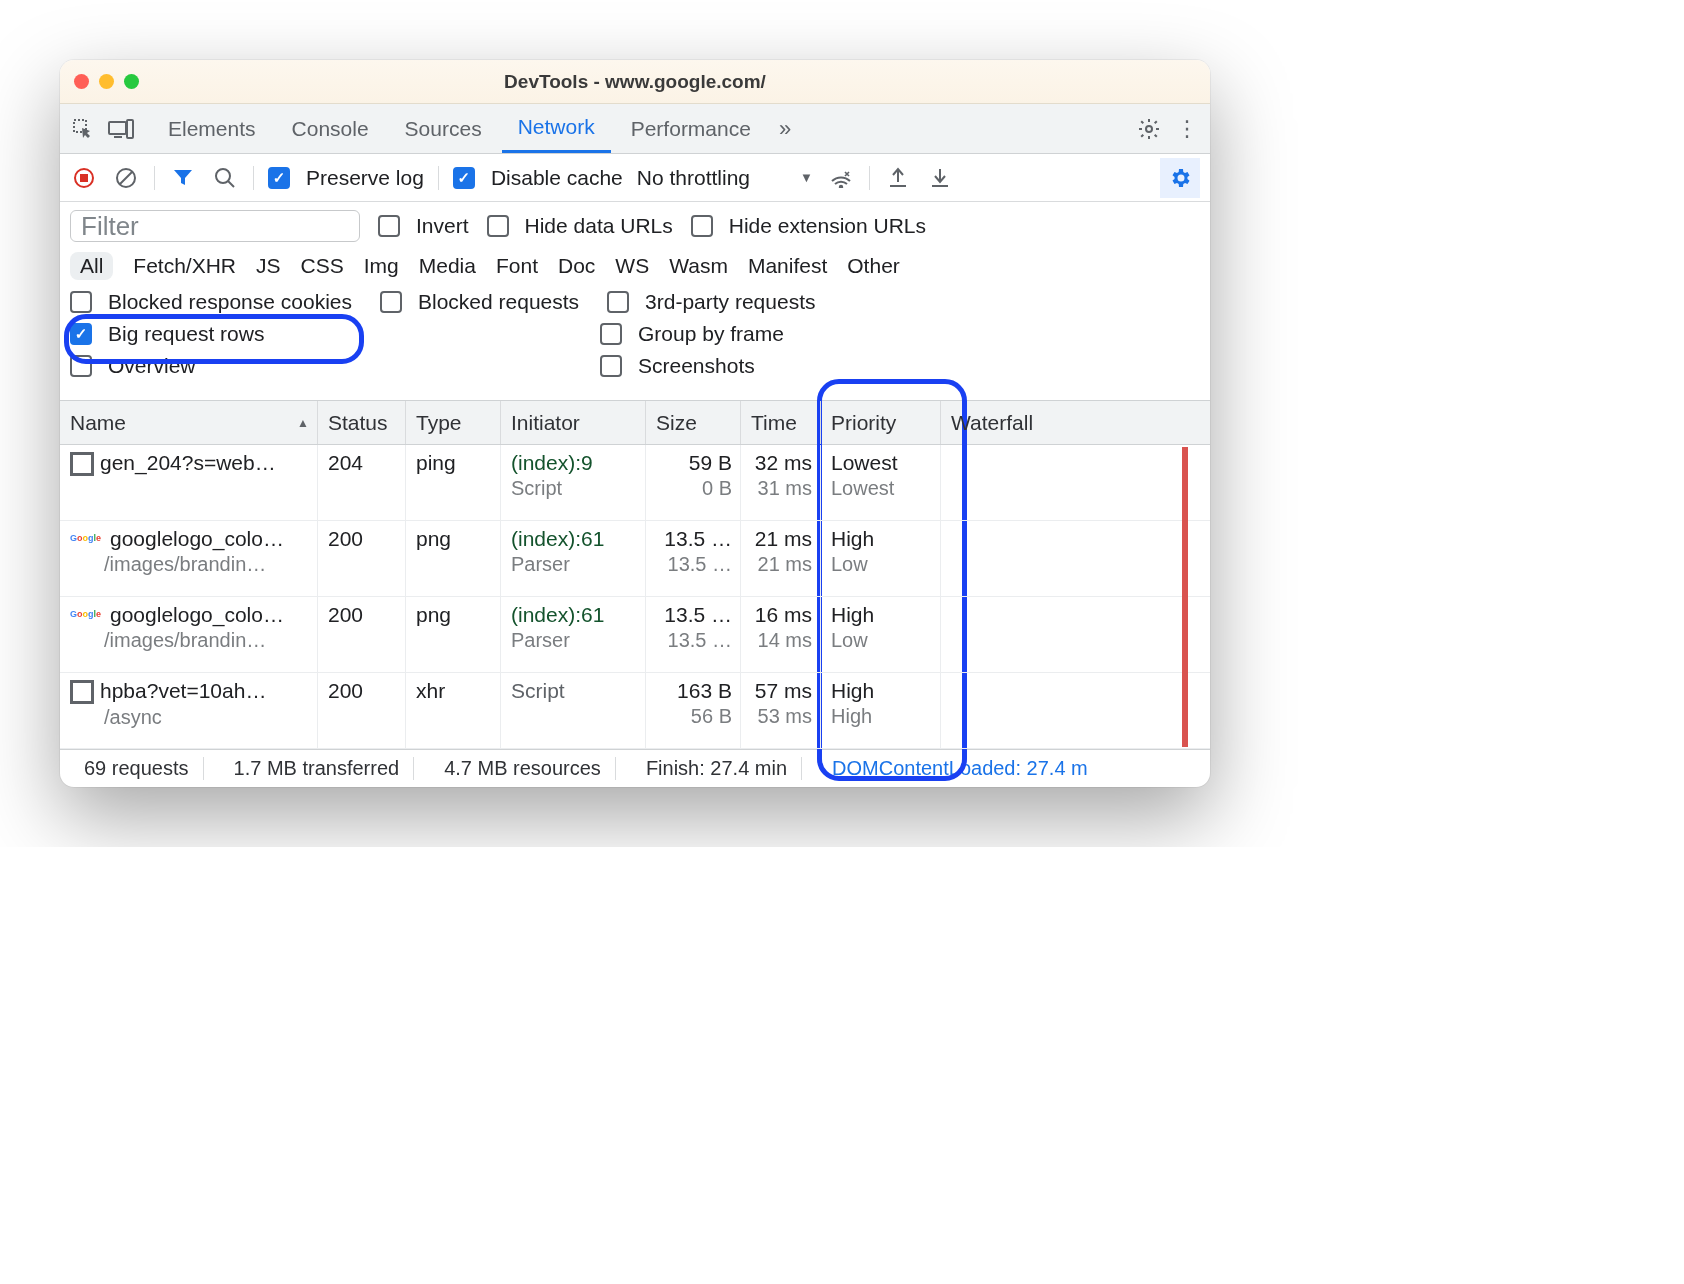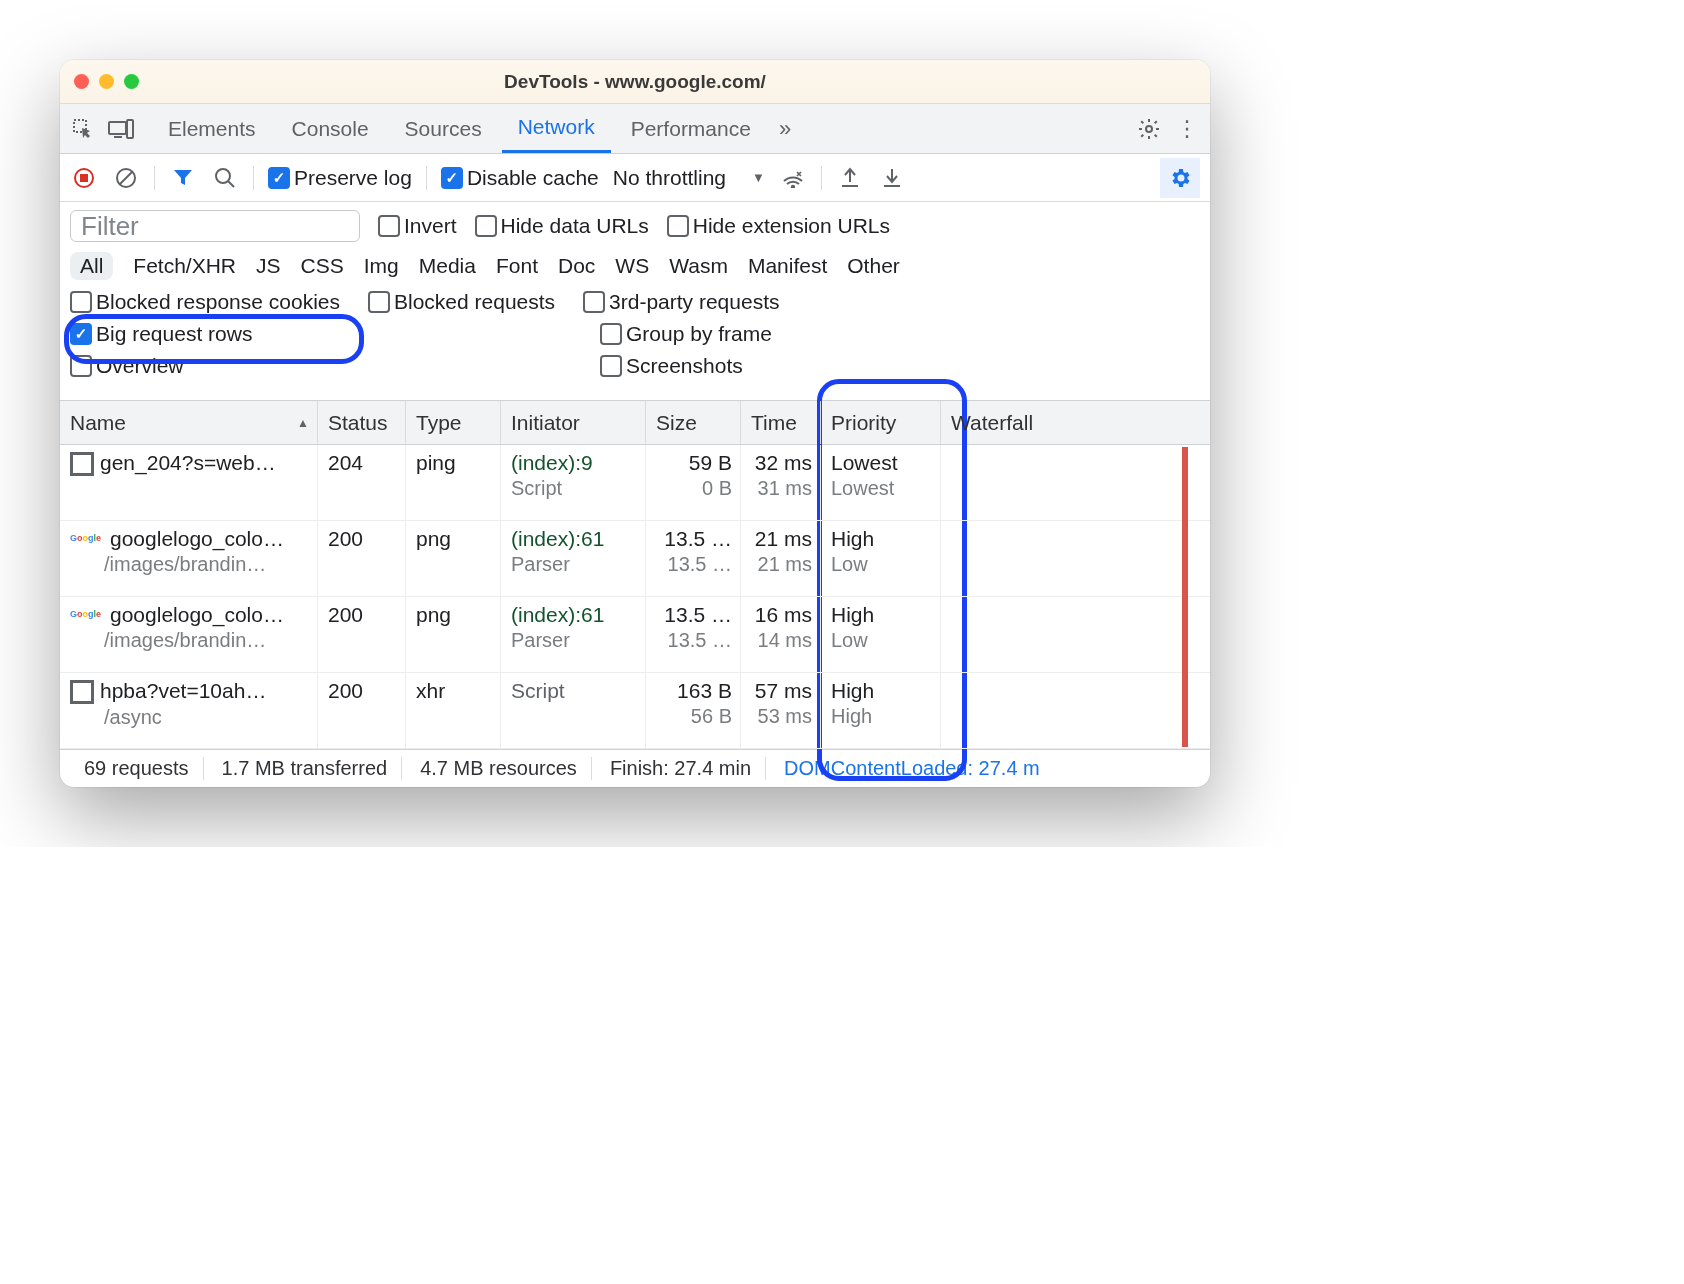--- a/index.html
+++ b/index.html
@@ -40,21 +40,21 @@
   .spacer{flex:1;}
   .toolbar {
     display:flex; align-items:center; height:48px; background:#fff;
     border-bottom:1px solid #d9dbdd; padding:0 10px; gap:14px; white-space:nowrap;
   }
   .icbtn { width:28px; height:28px; display:flex; align-items:center; justify-content:center; color:#5f6368;}
   .vsep{ width:1px; height:24px; background:#d9dbdd;}
   .cb { width:22px; height:22px; border:2px solid #5f6368; border-radius:4px; display:inline-flex; align-items:center; justify-content:center; vertical-align:middle; background:#fff;}
   .cb.blue { background:#1a73e8; border-color:#1a73e8;}
   .cb.blue::after{content:"✓"; color:#fff; font-size:15px; font-weight:bold;}
-  .opt { display:inline-flex; align-items:center; gap:4px; cursor:pointer;}
+  .opt { display:inline-flex; align-items:center; gap:16px; cursor:pointer;}
   .gearblue{ width:40px; height:40px; background:#e8f0fe; border-radius:0; display:flex; align-items:center; justify-content:center; color:#1a73e8;}
   .filterrow { padding: 8px 10px 4px 10px; display:flex; align-items:center; gap:18px; flex-wrap:wrap;}
   .filterbox { width:290px; height:32px; border:1px solid #c7c9cb; border-radius:6px; padding:0 10px; color:#80868b; font-size:26px; display:flex; align-items:center;}
   .typerow { padding: 6px 10px; display:flex; align-items:center; gap:20px; flex-wrap:wrap;}
   .pill { background:#eceff1; border-radius:8px; padding:2px 10px;}
   .chkrow { padding: 4px 10px; display:flex; align-items:center; gap:28px;}
   .settings { padding: 4px 10px 22px 10px; position:relative;}
   .settings-grid { display:grid; grid-template-columns: 530px 1fr; row-gap:8px;}
   .callout { position:absolute; border:5px solid #1940f2; border-radius:22px; pointer-events:none;}
   .callout1{ left:4px; top:-4px; width:300px; height:50px;}
@@ -69,21 +69,21 @@
   .trow { display:flex; border-bottom:1px solid #ebedef; height:76px;}
   .td { padding:6px 6px 0 10px; border-right:1px solid #ebedef; overflow:hidden; white-space:nowrap;}
   .td.col-wf{border-right:none; position:relative;}
   .td .l2 { color:#7a7d80; font-size:20px; margin-top:2px;}
   .td.num { text-align:right; padding-right:8px;}
   .dimlink{ color:#14532d; }
   .rowicon{ width:24px; height:24px; border:3px solid #5f6368; display:inline-block; vertical-align:middle; margin-right:6px;}
   .glogo{ width:34px; height:14px; display:inline-block; vertical-align:middle; margin-right:6px; font-size:9px; font-weight:bold;}
   .glogo span:nth-child(1){color:#4285f4;} .glogo span:nth-child(2){color:#ea4335;} .glogo span:nth-child(3){color:#fbbc05;}
   .glogo span:nth-child(4){color:#4285f4;} .glogo span:nth-child(5){color:#34a853;} .glogo span:nth-child(6){color:#ea4335;}
-  .statusbar { height:38px; border-top:1px solid #cfd2d4; display:flex; align-items:center; padding:0 10px; gap:4px; font-size:20px; color:#303236;text-align:center;}
+  .statusbar { height:38px; border-top:1px solid #cfd2d4; display:flex; align-items:center; padding:0 10px; gap:16px; font-size:20px; color:#303236;text-align:center;}
   .stat { padding:0 14px; border-right:1px solid #d9dbdd;}
   .stat:last-child{border:none; color:#1a73e8;}
   .wfbar{position:absolute; top:30px; width:6px; background:#d9534f; height:430px;}
   svg{display:block;}
   .gray{color:#5f6368;}
 </style>
 </head>
 <body>
 
 <div class="window">

